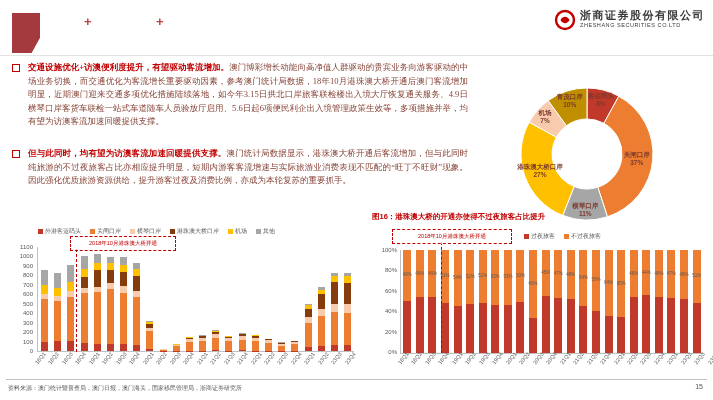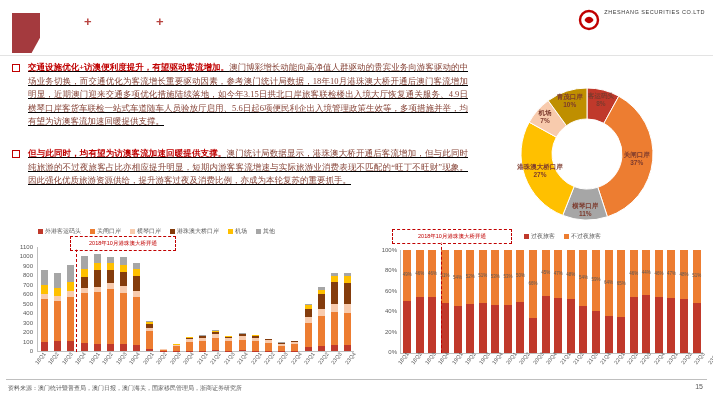--- a/index.html
+++ b/index.html
@@ -9,21 +9,21 @@
   .hdr-shape{position:absolute;left:12px;top:13px;width:28px;height:40px;background:#A43A3E;
              clip-path:polygon(0 0,100% 0,100% 62%,70% 100%,0 100%);}
   .plus{position:absolute;color:#B8433F;font-size:13px;font-weight:bold;}
   .plus.p1{left:84px;top:14px;} .plus.p2{left:156px;top:14px;}
   .hdr-rule{position:absolute;left:0;top:55px;width:713px;height:1px;background:#E3E3E3;}
   .logo{position:absolute;right:8px;top:9px;display:flex;align-items:flex-start;gap:4px;}
   .logo-txt{display:flex;flex-direction:column;align-items:flex-start;}
   .logo-cn{font-size:11px;font-weight:bold;color:#3A3A3A;letter-spacing:1.5px;line-height:13px;}
   .logo-en{font-size:5.5px;color:#3A3A3A;letter-spacing:.55px;line-height:7px;}
   
-  .bullet{position:absolute;left:12px;width:456px;display:flex;gap:8px;text-decoration:underline;}
+  .bullet{position:absolute;left:12px;width:456px;display:flex;gap:8px;}
   .b1{top:61px;} .b2{top:147px;}
   .bsq{flex:0 0 auto;width:6px;height:6px;border:1.5px solid #C00000;margin-top:3px;}
   .btxt{font-family:"Liberation Serif",serif;font-size:8.5px;line-height:13.5px;
         text-align:justify;color:#874438;}
   .btxt .lead{color:#C00000;font-weight:bold;}
   
   .figtitle{position:absolute;left:0;top:0;font-size:7.5px;font-weight:bold;color:#C00000;white-space:nowrap;}
   .legend{display:flex;gap:9px;align-items:center;}
   .lg-item{display:flex;align-items:center;gap:2px;font-size:6px;color:#595959;white-space:nowrap;}
   .lg-item .sw{width:5px;height:5px;display:inline-block;}
@@ -76,20 +76,21 @@
 <span class="plus p2">+</span>
 <div class="hdr-rule"></div>
 <div class="logo">
   <span>
     <svg width="22" height="22" viewBox="0 0 22 22">
       <circle cx="11" cy="11" r="9" fill="none" stroke="#C00000" stroke-width="2.4"></circle>
       <path d="M6.5 11c2.2-4.2 6.8-4.2 9 0c-2.2 4.2-6.8 4.2-9 0z" fill="#C00000"></path>
     </svg>
   </span>
   <span class="logo-txt">
+    <span class="logo-cn">浙商证券股份有限公司</span>
     <span class="logo-en">ZHESHANG SECURITIES CO.LTD</span>
   </span>
 </div>
 
 <div class="bullet b1">
   <span class="bsq"></span>
   <span class="btxt"><span class="lead">交通设施优化+访澳便利度提升，有望驱动客流增加。</span><span>澳门博彩增长动能向高净值人群驱动的贵宾业务向游客驱动的中场业务切换，而交通优化为客流增长重要驱动因素，参考澳门统计局数据，18年10月港珠澳大桥开通后澳门客流增加明显，近期澳门迎来交通多项优化措施陆续落地，如今年3.15日拱北口岸旅客联检楼出入境大厅恢复通关服务、4.9日横琴口岸客货车联检一站式车道随车人员验放厅启用、5.6日起6项便民利企出入境管理政策生效等，多项措施并举，均有望为访澳客流加速回暖提供支撑。</span></span>
 </div>
 <div class="bullet b2">
   <span class="bsq"></span>
@@ -488,20 +489,21 @@
       <span class="xslot">
         <span class="xlab">23Q3</span>
       </span>
       <span class="xslot">
         <span class="xlab">23Q4</span>
       </span>
     </div>
 </div>
 
 <div id="fig16">
+  <div class="figtitle">图16：港珠澳大桥的开通亦使得不过夜旅客占比提升</div>
   <div class="anno" id="anno16">2018年10月港珠澳大桥开通</div>
   <div class="legend" id="legend16">
       <span class="lg-item">
         <span class="sw" style="background: rgb(192, 57, 43);"></span>
         <span>过夜旅客</span>
       </span>
       <span class="lg-item">
         <span class="sw" style="background: rgb(237, 125, 49);"></span>
         <span>不过夜旅客</span>
       </span>

